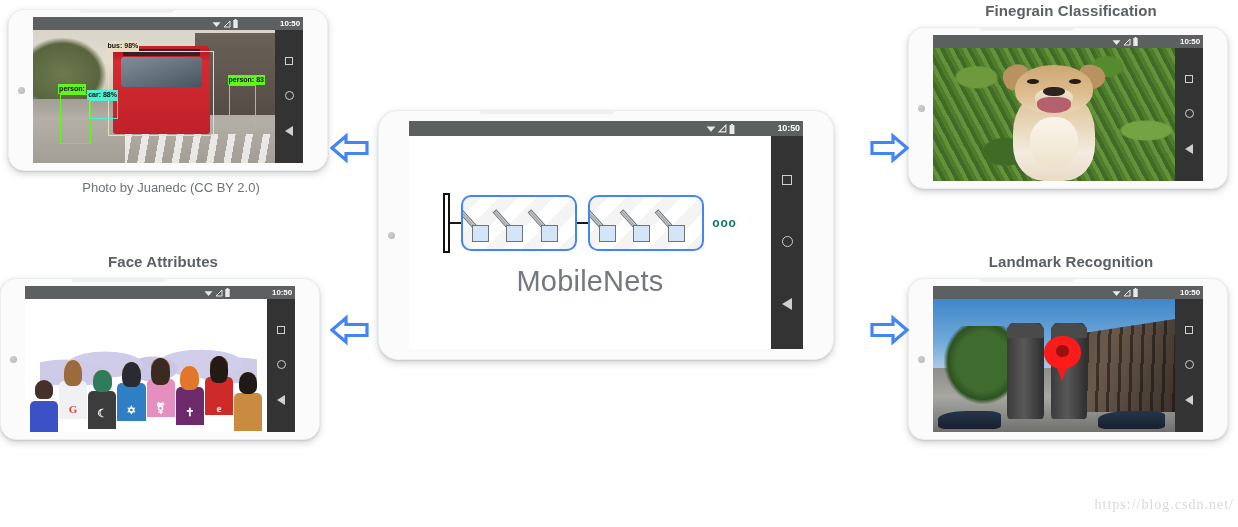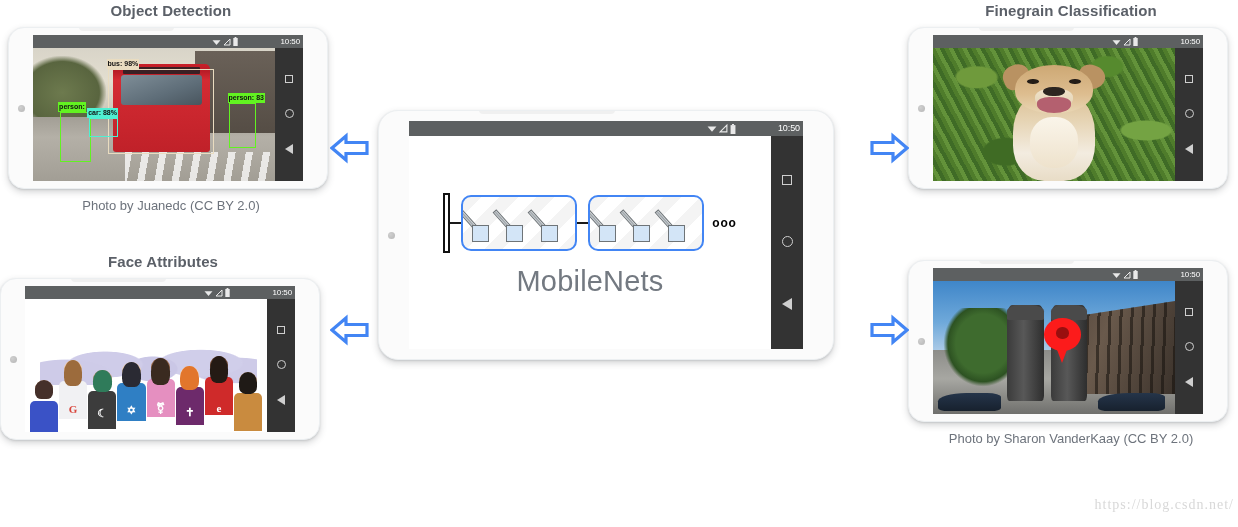--- a/index.html
+++ b/index.html
@@ -72,21 +72,21 @@
     background: #5d6061;
     display: flex; align-items: center; justify-content: flex-end;
     padding-right: 3px;
     gap: 2px;
     flex: none;
   }
   .statusbar .sb-icon { display: block; }
   .statusbar .clock {
     color: #ffffff;
     font-size: 8px;
-    font-weight: normal;
+    font-weight: bold;
     line-height: 9px;
     letter-spacing: -.1px;
     margin-left: 40px;
   }
   .screen-body { flex: 1; position: relative; overflow: hidden; }
 
   .navbar {
     position: absolute;
     right: 0; top: 0; bottom: 0;
     width: 28px;
@@ -162,21 +162,21 @@
     width: 5px; height: 27px;
     background: linear-gradient(90deg, #cfd4d8 0%, #9aa1a6 55%, #e7eaec 100%);
     border: 1.2px solid #6e7478;
     transform-origin: 50% 100%;
     transform: rotate(-42deg);
   }
   .ellipsis-dots {
     margin-left: 8px;
     font-size: 12px;
     font-weight: bold;
-    color: #000000;
+    color: #0f766e;
     letter-spacing: .8px;
     line-height: 10px;
   }
   .net-label {
     margin-top: 12px;
     font-size: 29px;
     color: #737981;
     letter-spacing: .2px;
   }
 
@@ -322,21 +322,20 @@
     pointer-events: none;
     margin-left: 12px;
   }
 </style>
 </head>
 <body>
 
 <div id="figure">
 
   <div class="panel" style="left:8px; top:2px; width:326px;">
-    <div class="panel-title">Object Detection</div>
     <div class="phone" style="margin-top:7px; width:320px; height:162px;">
       <span class="camera"></span>
       <div class="screen">
         <div class="statusbar">
           <svg class="sb-icon" width="9" height="8" viewBox="0 0 9 8">
               <path d="M0.5 2.2 L4.5 7 L8.5 2.2 Z" fill="#e9e9e9"></path>
             </svg>
           <svg class="sb-icon" width="8" height="8" viewBox="0 0 8 8">
               <path d="M7 1 L7 7 L1 7 Z" fill="none" stroke="#e9e9e9" stroke-width="1"></path>
             </svg>
@@ -508,20 +507,21 @@
             <span class="nav-recent"></span>
             <span class="nav-home"></span>
             <span class="nav-back"></span>
           </div>
         </div>
       </div>
     </div>
   </div>
 
   <div class="panel" style="left:908px; top:253px; width:326px;">
+    <div class="panel-title">Landmark Recognition</div>
     <div class="phone" style="margin-top:7px; width:320px; height:162px;">
       <span class="camera"></span>
       <div class="screen">
         <div class="statusbar">
           <svg class="sb-icon" width="9" height="8" viewBox="0 0 9 8">
               <path d="M0.5 2.2 L4.5 7 L8.5 2.2 Z" fill="#e9e9e9"></path>
             </svg>
           <svg class="sb-icon" width="8" height="8" viewBox="0 0 8 8">
               <path d="M7 1 L7 7 L1 7 Z" fill="none" stroke="#e9e9e9" stroke-width="1"></path>
             </svg>
@@ -555,21 +555,20 @@
             </div>
           </div>
           <div class="navbar">
             <span class="nav-recent"></span>
             <span class="nav-home"></span>
             <span class="nav-back"></span>
           </div>
         </div>
       </div>
     </div>
-    <div class="panel-caption" style="margin-top:9px;">Photo by Sharon VanderKaay (CC BY 2.0)</div>
   </div>
 
   <div class="phone" style="position:absolute; left:378px; top:110px; width:456px; height:250px; border-radius:20px;">
     <span class="camera"></span>
     <div class="screen" style="left:30px; top:10px; right:30px; bottom:10px;">
       <div class="statusbar" style="height:15px;">
         <svg class="sb-icon" width="10" height="9" viewBox="0 0 9 8">
             <path d="M0.5 2.2 L4.5 7 L8.5 2.2 Z" fill="#e9e9e9"></path>
           </svg>
         <svg class="sb-icon" width="9" height="9" viewBox="0 0 8 8">

